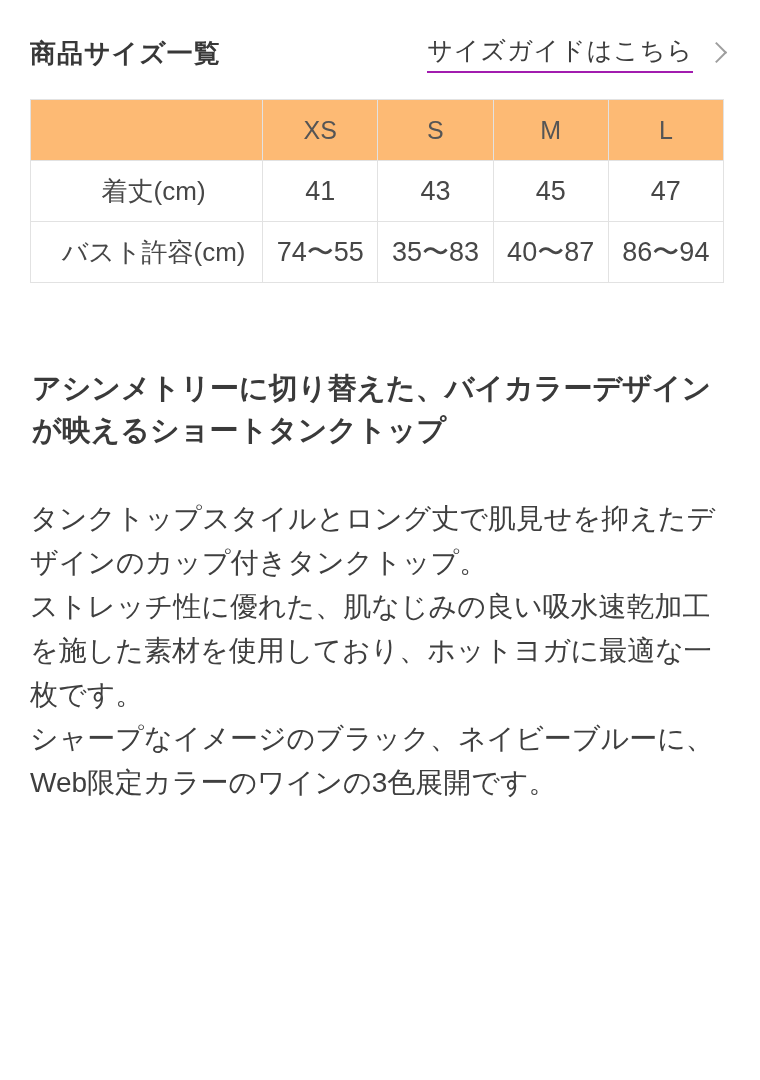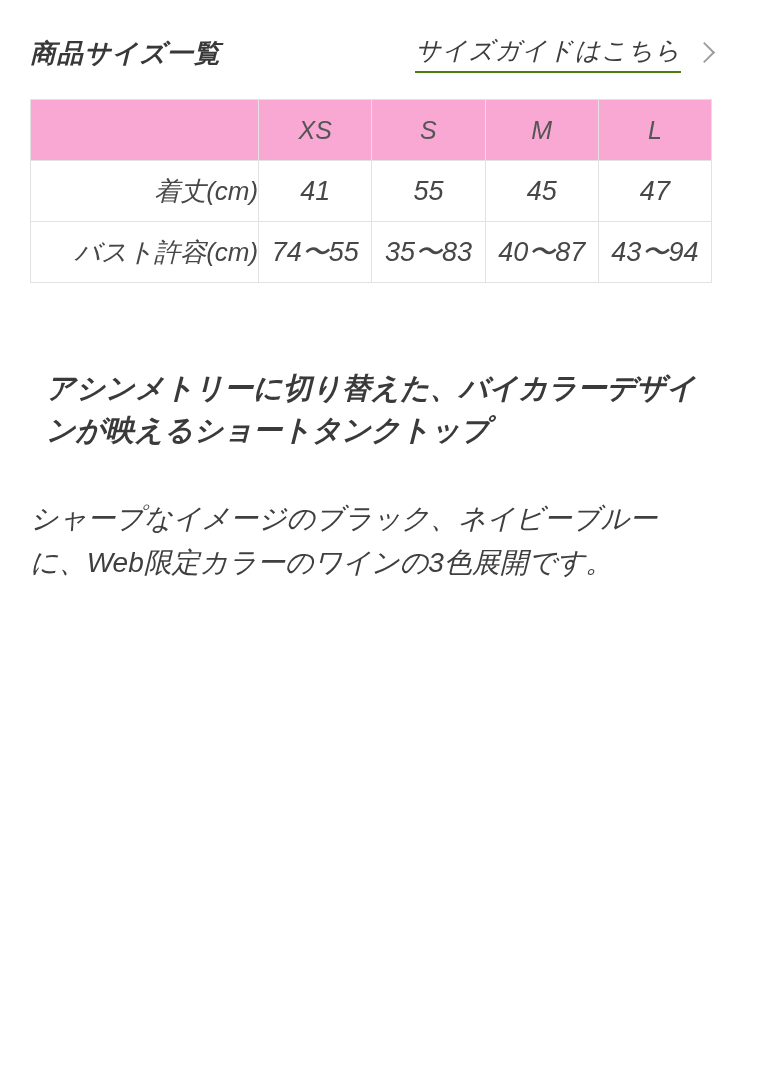--- a/index.html
+++ b/index.html
@@ -9,23 +9,22 @@
     width: 760px;
     height: 1080px;
     overflow: hidden;
     font-family: "Liberation Sans", "DejaVu Sans", sans-serif;
     color: #3f3f3f;
   }
   .page {
     box-sizing: border-box;
     width: 760px;
     height: 832px;
-    padding: 34px 48px 0 30px;
+    padding: 34px 36px 0 30px;
     overflow: hidden;
-    font-style: italic;
   }
   
   .header {
     display: flex;
     justify-content: space-between;
     align-items: center;
     margin-bottom: 26px;
   }
   .page-title {
     margin: 0;
@@ -37,21 +36,21 @@
   .size-guide {
     display: flex;
     align-items: center;
     gap: 16px;
     cursor: pointer;
     text-decoration: none;
   }
   .size-guide-text {
     font-size: 25px;
     color: #3d3d3d;
-    border-bottom: 2px solid #4d7c0f;
+    border-bottom: 2px solid #a21caf;
     padding-bottom: 4px;
     letter-spacing: 1px;
   }
   .chevron-right {
     display: inline-block;
     width: 13px;
     height: 13px;
     border-top: 2px solid #9e9e9e;
     border-right: 2px solid #9e9e9e;
     transform: rotate(45deg);
@@ -68,34 +67,34 @@
     height: 60px;
     vertical-align: middle;
     font-weight: normal;
     text-align: center;
     font-size: 26px;
     color: #474747;
     padding: 0;
   }
   .size-table col.label-col { width: 33.5%; }
   .size-table thead th {
-    background: #f9a8d4;
+    background: #fdba74;
     font-size: 25px;
     color: #555555;
   }
   .size-table tbody th.row-label {
-    text-align: right;
+    text-align: center;
     padding-left: 14px;
     font-size: 26px;
     color: #474747;
   }
   .size-table td { font-size: 27px; }
   
   .product-heading {
-    margin: 84px 0 0 16px;
+    margin: 84px 0 0 2px;
     max-width: 700px;
     font-size: 29px;
     font-weight: bold;
     line-height: 1.45;
     color: #3a3a3a;
   }
   .product-description {
     margin-top: 46px;
     max-width: 696px;
   }
@@ -134,33 +133,35 @@
         <th>XS</th>
         <th>S</th>
         <th>M</th>
         <th>L</th>
       </tr>
     </thead>
     <tbody>
       <tr>
         <th class="row-label">着丈(cm)</th>
         <td>41</td>
-        <td>55</td>
+        <td>43</td>
         <td>45</td>
         <td>47</td>
       </tr>
       <tr>
         <th class="row-label">バスト許容(cm)</th>
         <td>74〜55</td>
         <td>35〜83</td>
         <td>40〜87</td>
-        <td>43〜94</td>
+        <td>86〜94</td>
       </tr>
     </tbody>
   </table>
 
   <h3 class="product-heading">アシンメトリーに切り替えた、バイカラーデザインが映えるショートタンクトップ</h3>
 
   <div class="product-description">
+    <p>タンクトップスタイルとロング丈で肌見せを抑えたデザインのカップ付きタンクトップ。</p>
+    <p>ストレッチ性に優れた、肌なじみの良い吸水速乾加工を施した素材を使用しており、ホットヨガに最適な一枚です。</p>
     <p>シャープなイメージのブラック、ネイビーブルーに、Web限定カラーのワインの3色展開です。</p>
   </div>
 
 </div>
 
 </body></html>

